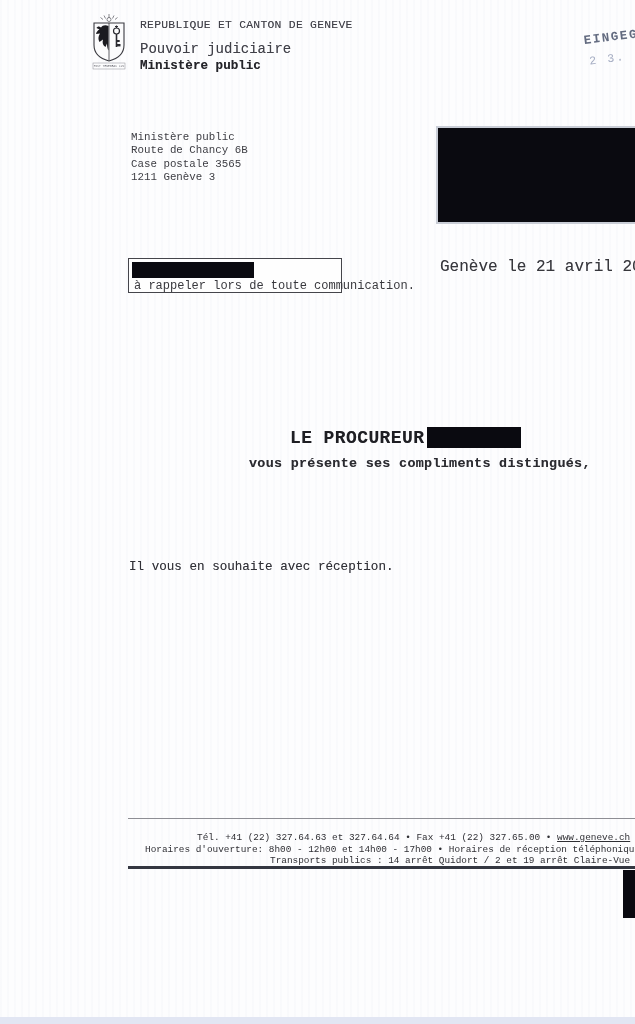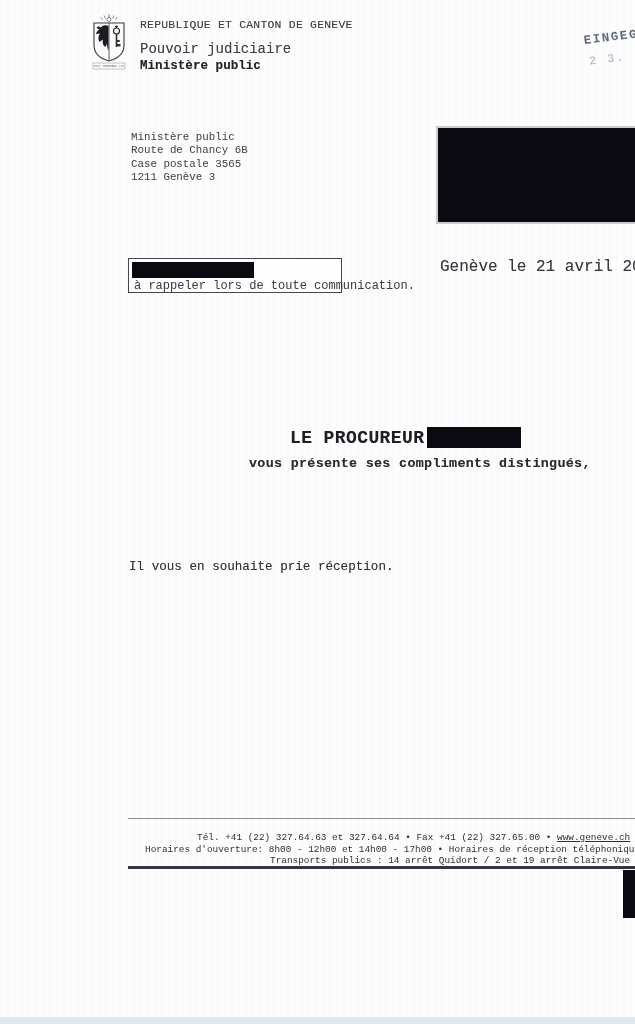--- a/index.html
+++ b/index.html
@@ -127,21 +127,21 @@
   </div>
 
   <div class="abs dateline nowrap soft">Genève le 21 avril 2021</div>
 
   <div class="abs saltitle">
     <span class="saltitle-txt soft">LE PROCUREUR</span>
     <span class="redact redact-name"></span>
   </div>
   <div class="abs salcompl nowrap soft">vous présente ses compliments distingués,</div>
 
-  <div class="abs body-line b3 nowrap soft">Il vous en souhaite prie réception.</div>
+  <div class="abs body-line b3 nowrap soft">Il vous en souhaite avec réception.</div>
 
   <div class="abs frule-top"></div>
   <div class="abs f-line f2 nowrap">
     <span>Tél. +41 (22) 327.64.63 et 327.64.64 • Fax +41 (22) 327.65.00 • </span><span class="f-link">www.geneve.ch</span>
   </div>
   <div class="abs f-line f3 nowrap">Horaires d'ouverture: 8h00 - 12h00 et 14h00 - 17h00 • Horaires de réception téléphonique: 8h30 - 12h00 et 14h00 - 17h0</div>
   <div class="abs f-line f4 nowrap">Transports publics : 14 arrêt Quidort / 2 et 19 arrêt Claire-Vue</div>
   <div class="abs frule-bottom"></div>
 
   <div class="abs redact corner-redact"></div>

